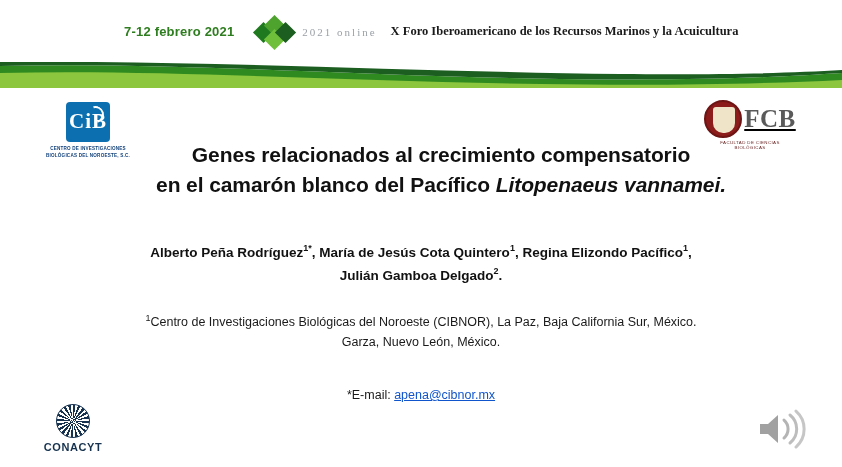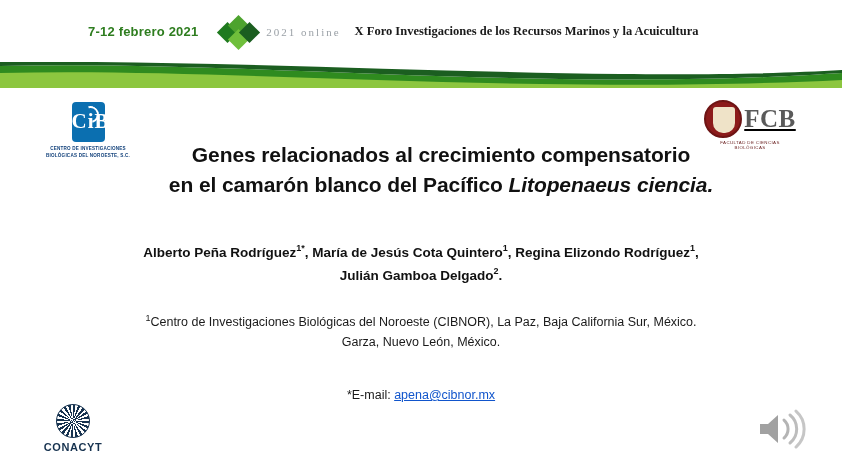--- a/index.html
+++ b/index.html
@@ -23,20 +23,21 @@
 
   
   .header {
     position: relative;
     height: 62px;
     background: #ffffff;
     display: flex;
     align-items: center;
     padding-left: 88px;
     box-sizing: border-box;
+    margin-left: 36px;
   }
   .header-date {
     font-size: 13px;
     font-weight: bold;
     color: #2e7d1f;
     letter-spacing: 0.2px;
     white-space: nowrap;
     font-family: "Liberation Sans", sans-serif;
   }
   .logo-block {
@@ -119,21 +120,21 @@
 
   
   .cib-logo {
     position: absolute;
     left: 34px;
     top: 14px;
     width: 108px;
     text-align: center;
   }
   .cib-mark {
-    width: 33px;
+    width: 44px;
     height: 40px;
     margin: 0 auto;
     background: #0b6fb0;
     border-radius: 4px;
     position: relative;
   }
   .cib-mark .cib-letters {
     position: absolute;
     left: 0; right: 0; top: 7px;
     text-align: center;
@@ -319,21 +320,21 @@
         <span class="dm dm2"></span>
         <span class="dm dm3"></span>
         <span class="dm dm4"></span>
       </div>
       <div class="firma-text">
         <div class="firma-sub">2021 online</div>
       </div>
     </div>
 
     <div class="header-titles">
-      <div class="header-title-1">X Foro Investigaciones de los Recursos Marinos y la Acuicultura</div>
+      <div class="header-title-1">X Foro Iberoamericano de los Recursos Marinos y la Acuicultura</div>
     </div>
   </div>
 
   <div class="swoosh">
     <svg width="842" height="26" viewBox="0 0 842 26" preserveAspectRatio="none" aria-hidden="true">
       <path d="M0,4 C180,0 360,14 560,17 C700,19 780,15 842,11 L842,19 C760,24 660,26 540,24 C340,21 160,9 0,13 Z" fill="#2f8b1f"></path>
       <path d="M0,11 C160,7 330,19 540,22 C660,24 760,22 842,18 L842,26 L0,26 Z" fill="#8cc63f"></path>
       <path d="M0,0 C200,-2 420,10 620,12 C720,13 790,11 842,8 L842,11 C780,15 700,19 560,17 C360,14 180,0 0,4 Z" fill="#1b5e20"></path>
     </svg>
   </div>
@@ -354,25 +355,25 @@
     <div class="fcb-logo">
       <div class="fcb-row">
         <div class="fcb-seal"></div>
         <div class="fcb-text">FCB</div>
       </div>
       <div class="fcb-caption">FACULTAD DE CIENCIAS BIOLÓGICAS</div>
     </div>
 
     <div class="title-wrap">
       <div class="title-line">Genes relacionados al crecimiento compensatorio</div>
-      <div class="title-line"><span>en el camarón blanco del Pacífico </span><span class="sp-italic">Litopenaeus ciencia.</span></div>
+      <div class="title-line"><span>en el camarón blanco del Pacífico </span><span class="sp-italic">Litopenaeus vannamei.</span></div>
     </div>
 
     <div class="authors">
-      <div class="authors-line"><span>Alberto Peña Rodríguez</span><sup>1*</sup><span>, María de Jesús Cota Quintero</span><sup>1</sup><span>, Regina Elizondo Rodríguez</span><sup>1</sup><span>,</span></div>
+      <div class="authors-line"><span>Alberto Peña Rodríguez</span><sup>1*</sup><span>, María de Jesús Cota Quintero</span><sup>1</sup><span>, Regina Elizondo Pacífico</span><sup>1</sup><span>,</span></div>
       <div class="authors-line"><span>Julián Gamboa Delgado</span><sup>2</sup><span>.</span></div>
     </div>
 
     <div class="affil">
       <div class="affil-line"><sup>1</sup><span>Centro de Investigaciones Biológicas del Noroeste (CIBNOR), La Paz, Baja California Sur, México.</span></div>
       <div class="affil-line">Garza, Nuevo León, México.</div>
     </div>
 
     <div class="email-row">
       <span>*E-mail: </span><a class="email-link" href="#">apena@cibnor.mx</a>

